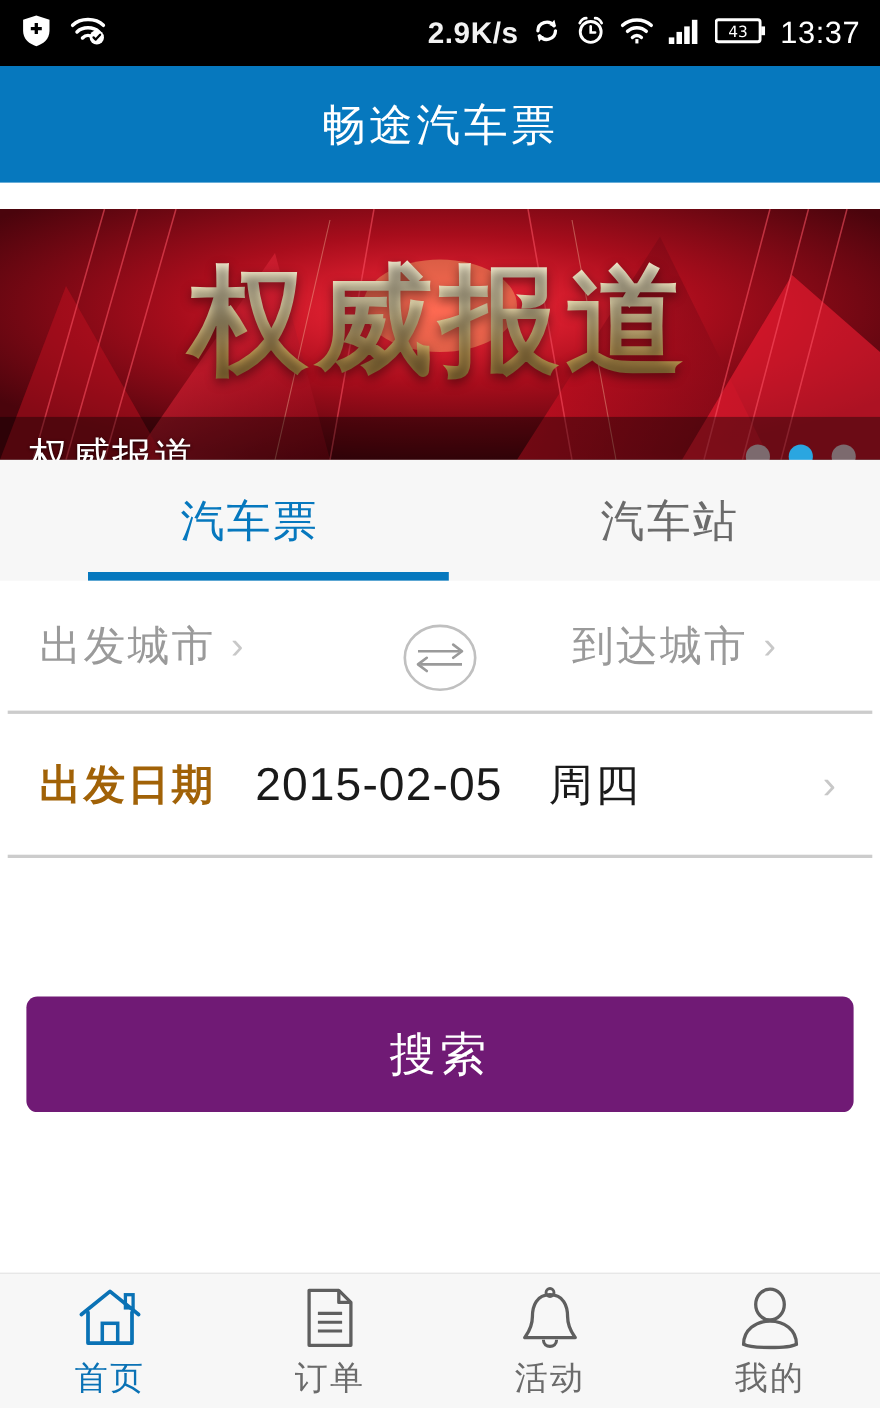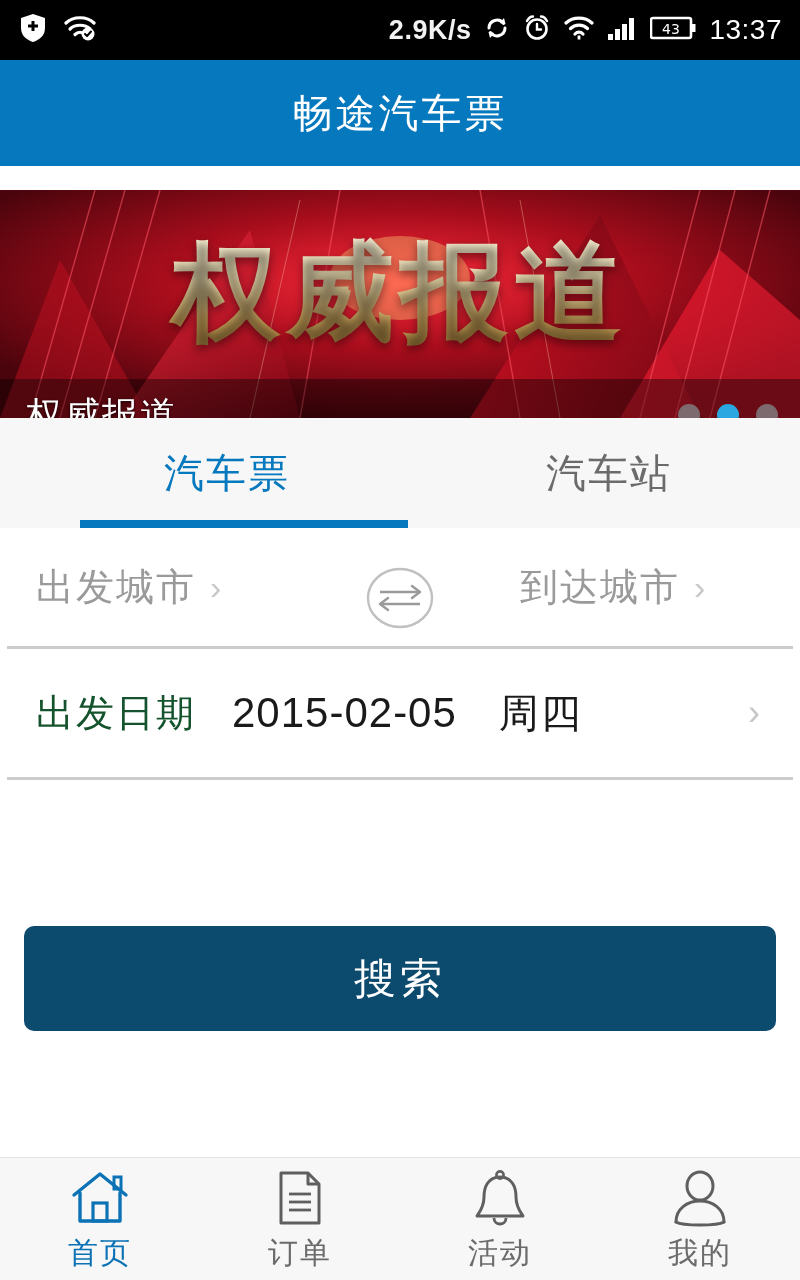--- a/index.html
+++ b/index.html
@@ -82,28 +82,28 @@
   .city.from{ position:absolute; left:36px; }
   .city.to{ position:absolute; left:520px; }
   .chev{ color:#c8c8c8; font-size:34px; font-weight:300; }
   .swap{
     position:absolute; left:363px; top:566px; width:74px; height:64px;
   }
 
   .sep{ height:3px; background:#cccccc; margin:0 7px; }
 
   .row-date{ height:128px; display:flex; align-items:center; padding-left:36px; }
-  .date-label{ font-size:38px; color:#14532d; letter-spacing:2px; }
+  .date-label{ font-size:38px; color:#a16207; letter-spacing:2px;font-weight:bold; }
   .date-value{ font-size:42px; color:#1a1a1a; margin-left:36px; letter-spacing:1px; }
   .date-week{ font-size:40px; color:#1a1a1a; margin-left:42px; letter-spacing:2px; }
   .date-chev{ margin-left:auto; margin-right:40px; color:#c8c8c8; font-size:36px; font-weight:300; }
 
   .search-btn{
-    position:absolute; left:24px; top:398px; width:752px; height:105px;
-    background:#0c4a6e; border:none; border-radius:10px;
+    position:absolute; left:24px; top:378px; width:752px; height:105px;
+    background:#701a75; border:none; border-radius:10px;
     color:#fff; font-size:42px; letter-spacing:4px; cursor:pointer;
     font-family:"Liberation Sans","DejaVu Sans",sans-serif;
   }
 
   
   .bottomnav{
     position:absolute; left:0; bottom:0; width:800px; height:123px;
     background:#f7f7f7; border-top:1px solid #e3e3e3; display:flex;
   }
   .nav-item{

